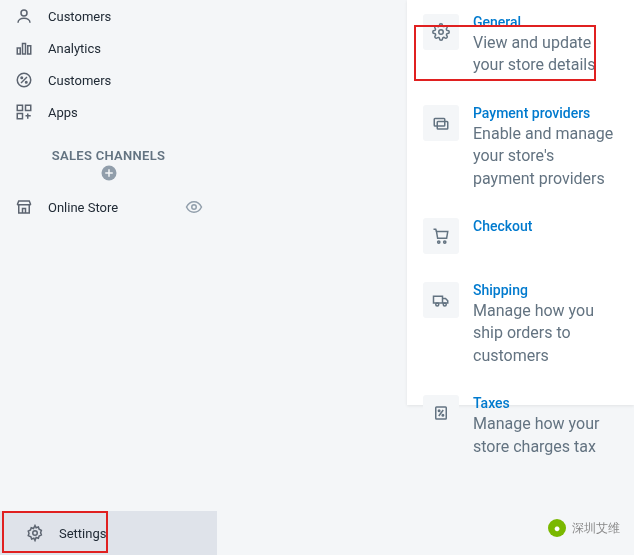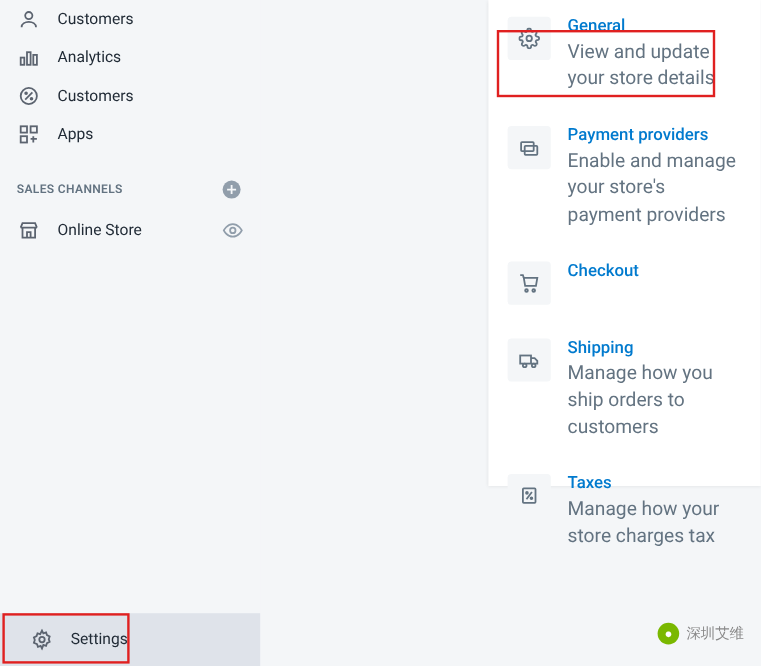--- a/index.html
+++ b/index.html
@@ -48,24 +48,25 @@
       color: #5c6470;
       display: flex;
       align-items: center;
       justify-content: center;
     }
     .section-header {
       display: flex;
       align-items: center;
       justify-content: space-between;
       padding: 20px 14px 8px 14px;
-      font-size: 10px;
+      font-size: 13px;
       font-weight: 600;
       color: #637381;
       letter-spacing: 0.3px;
+      flex-direction: column;
     }
     .add-btn {
       width: 20px;
       height: 20px;
       display: flex;
       align-items: center;
       justify-content: center;
       color: #919eab;
     }
     .channel-row {

